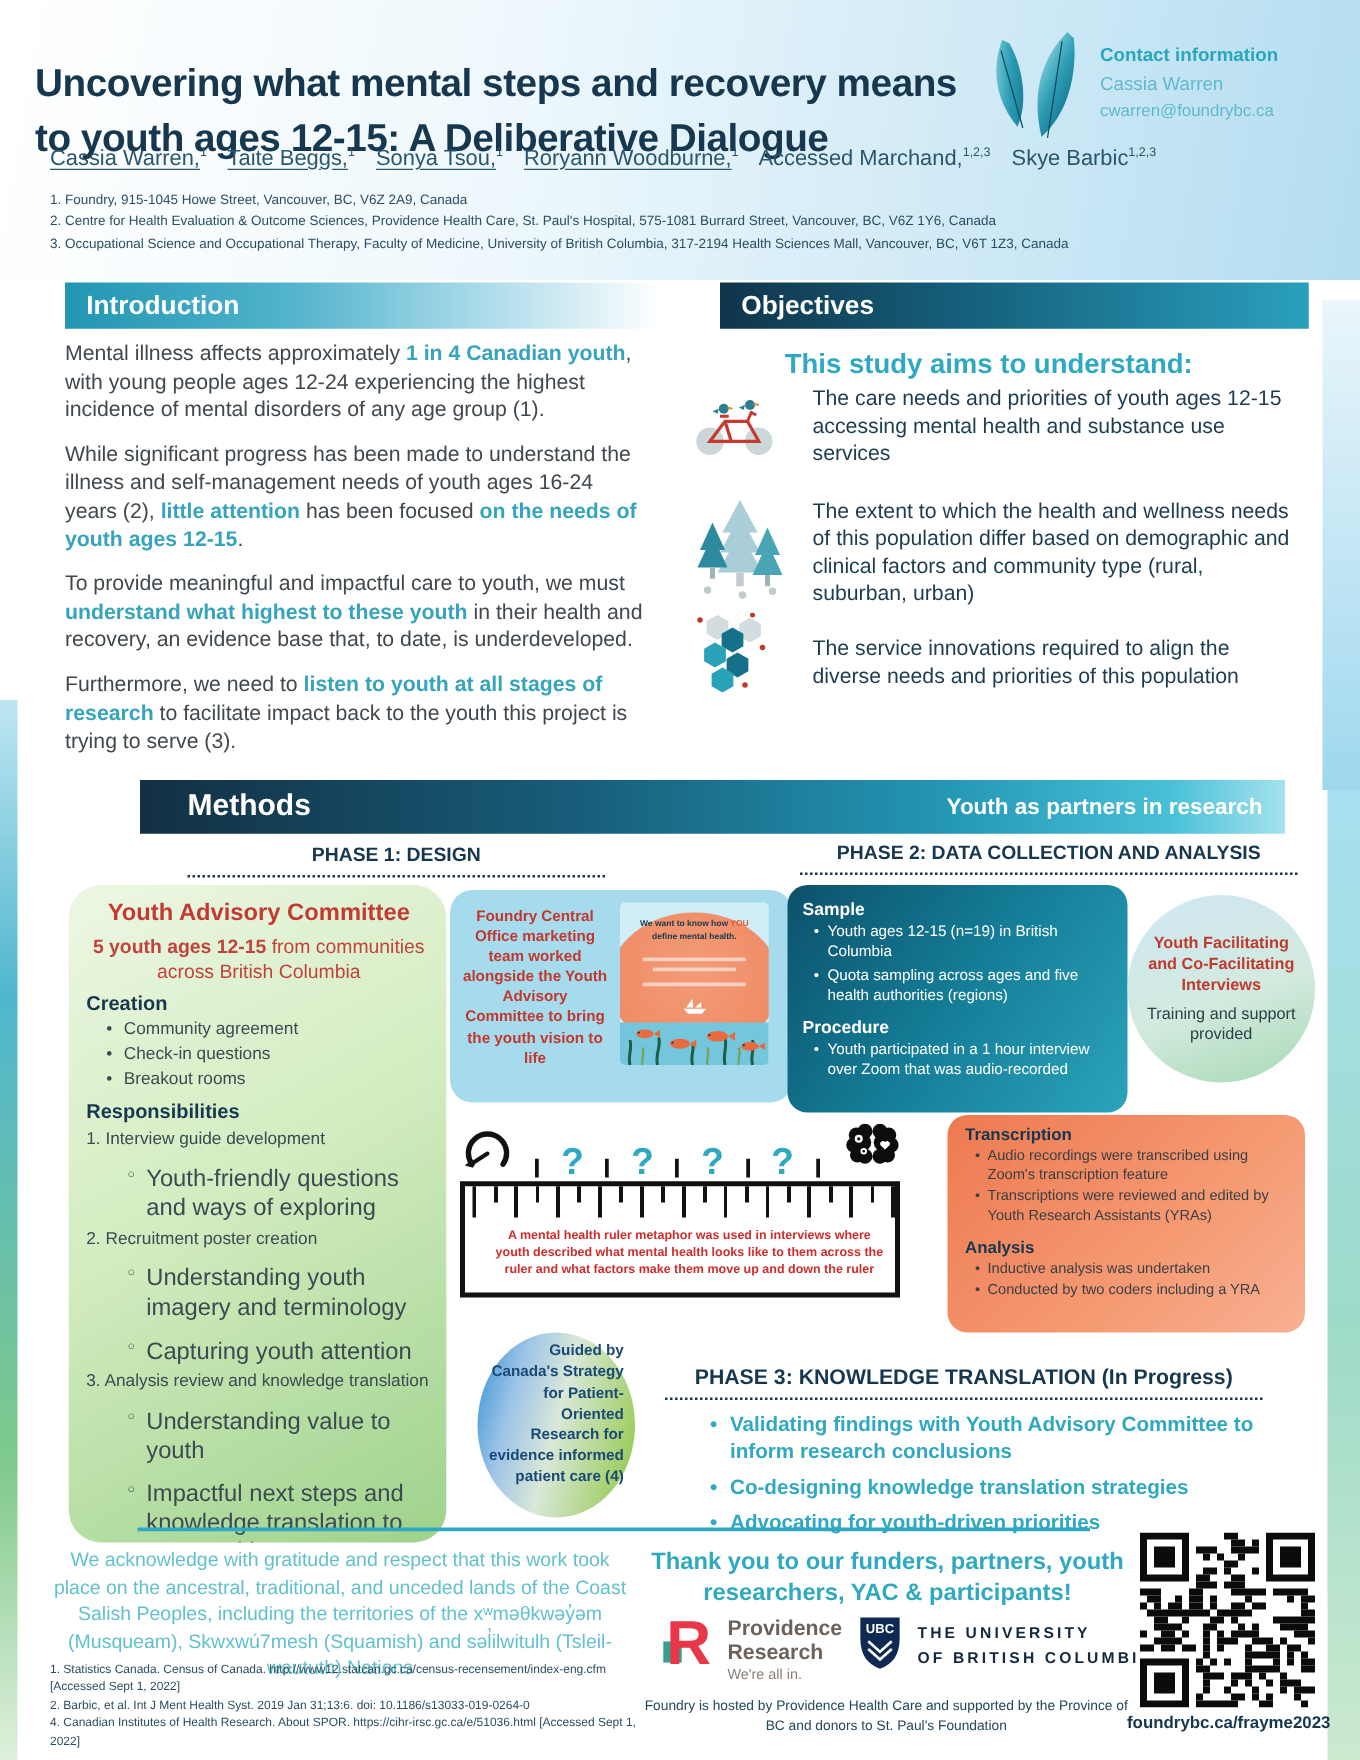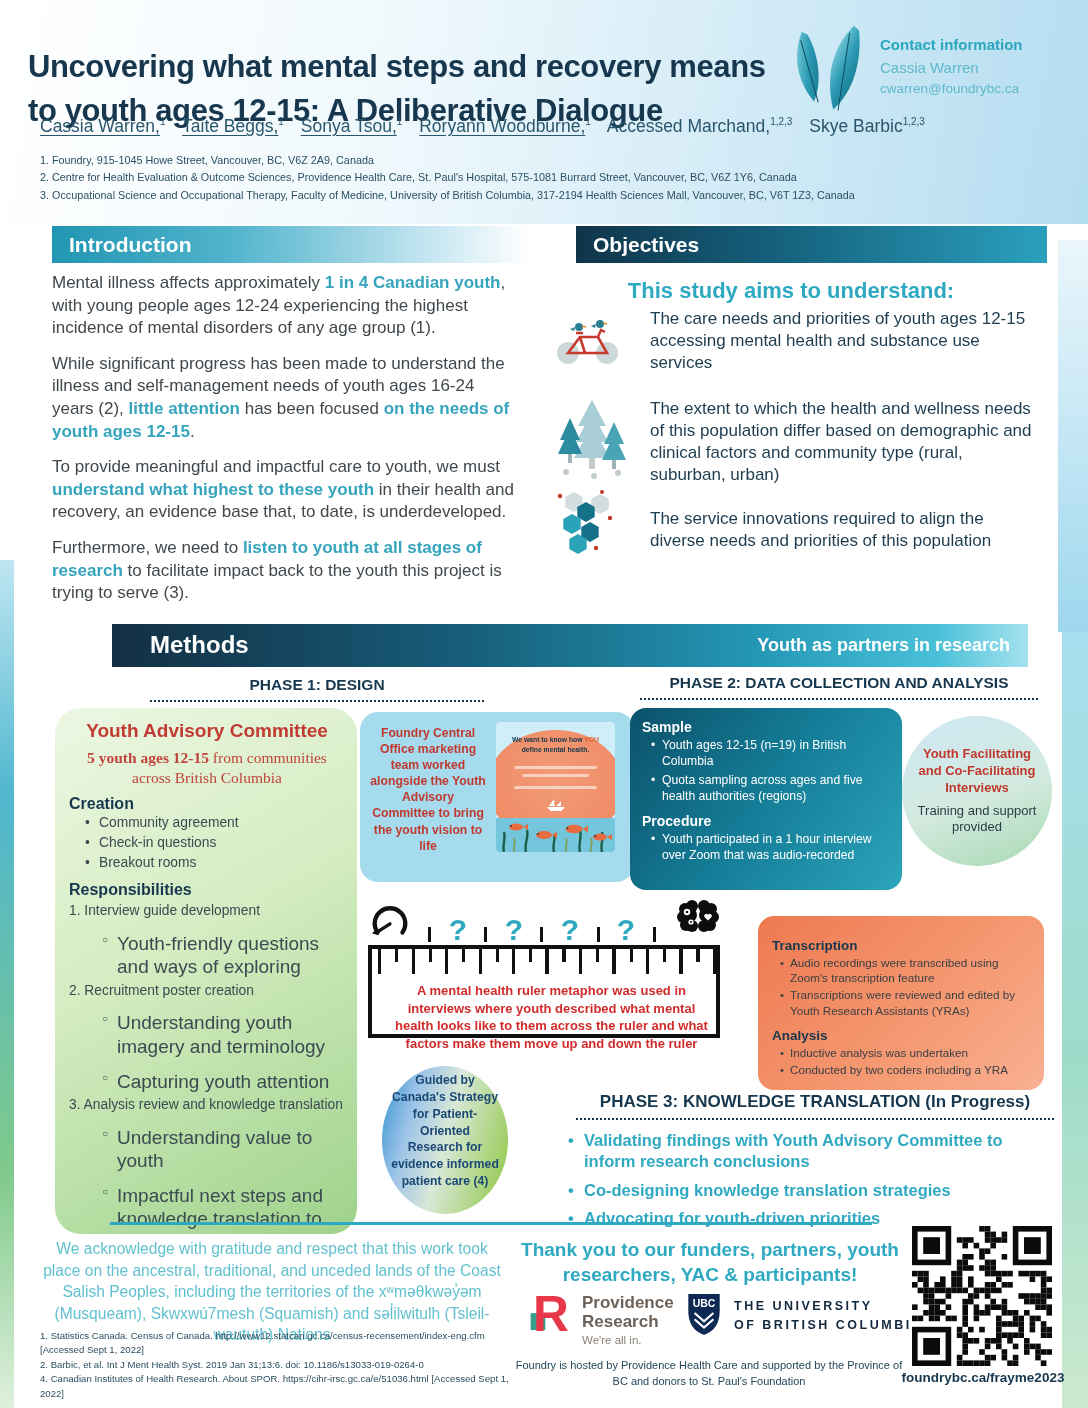--- a/index.html
+++ b/index.html
@@ -44,21 +44,21 @@
   .banner-methods{left:112px;top:624px;width:916px;height:43px;background:linear-gradient(90deg,#132f43 0%,#175d79 38%,#2396b4 70%,#49c0d8 90%,#a5e2ee 100%);}
   .banner-methods .m-l{position:absolute;left:38px;top:7px;color:#fff;font-weight:800;font-size:24px;}
   .banner-methods .m-r{position:absolute;right:18px;top:11px;color:#fff;font-weight:800;font-size:18px;}
   
   .phase-head{color:#16374e;font-weight:800;font-size:15.5px;text-align:center;border-bottom:2.5px dotted #16374e;padding-bottom:6px;}
   .phase1{left:150px;top:676px;width:334px;}
   .phase2{left:640px;top:674px;width:398px;}
   
   .yac{left:55px;top:708px;width:276px;height:492px;border-radius:26px;background:linear-gradient(150deg,#edf7e3 0%,#d3ecc0 45%,#9ed28c 100%);padding:12px 12px 22px 14px;overflow:hidden;}
   .yac-title{color:#c23b33;font-weight:800;font-size:19px;text-align:center;line-height:1.2;}
-  .yac-sub{color:#c0443c;font-size:15.5px;text-align:center;margin-top:5px;line-height:1.28;font-family:Liberation Serif, serif;}
+  .yac-sub{color:#c0443c;font-size:15.5px;text-align:center;margin-top:5px;line-height:1.28;}
   .yac-sub b{font-weight:800;}
   .yac-h{color:#16374e;font-weight:800;font-size:16px;margin-top:8px;}
   .yac-li{position:relative;margin-left:30px;font-size:13.8px;color:#3c4a51;line-height:1.45;}
   .yac-li::before{content:"\2022";position:absolute;left:-14px;}
   .r-main{font-size:13.8px;color:#3c4a51;line-height:1.22;margin-top:4px;}
   .r-sub{position:relative;margin-left:48px;font-size:19px;color:#3c4a51;line-height:1.22;margin-top:12px;}
   .r-sub::before{content:"\25CB";position:absolute;left:-15px;font-size:10px;top:2px;}
   
   .fbox{left:360px;top:712px;width:256px;height:150px;background:#a6dbee;border-radius:18px;padding:10px 9px;display:flex;gap:9px;}
   .fc-text{width:118px;color:#c0392f;font-weight:800;font-size:12.2px;text-align:center;line-height:1.32;padding-top:3px;}
@@ -79,31 +79,31 @@
   .f-red{color:#c0392f;font-weight:800;font-size:13px;line-height:1.3;}
   .f-dark{color:#2c3e46;font-size:13px;margin-top:6px;line-height:1.25;}
   
   .ruler{left:368px;top:896px;width:352px;height:144px;}
   .r-top{height:46px;display:flex;align-items:flex-end;justify-content:space-between;padding:0 1px;}
   .q{color:#2fa9c2;font-weight:800;font-size:30px;line-height:0.85;}
   .tickbar{width:3px;height:15px;background:#111;}
   .r-box{margin-top:3px;height:93px;border:4px solid #111;background:#fff;position:relative;box-sizing:border-box;}
   .r-ticks-tall{position:absolute;top:0;left:6px;right:0;height:25px;background:repeating-linear-gradient(90deg,#111 0 3px,transparent 3px 33.5px);}
   .r-ticks-short{position:absolute;top:0;left:23px;right:0;height:13px;background:repeating-linear-gradient(90deg,#111 0 3px,transparent 3px 33.5px);}
-  .r-text{position:absolute;left:20px;right:5px;top:33px;text-align:center;color:#d02c2c;font-weight:800;font-size:13px;line-height:1.35;}
-  
-  .tbox{left:758px;top:892px;width:286px;height:174px;border-radius:16px;background:linear-gradient(135deg,#ee7950 0%,#f59b74 62%,#f8b092 100%);padding:18px 14px;box-sizing:border-box;margin-top:24px;}
+  .r-text{position:absolute;left:20px;right:5px;top:33px;text-align:center;color:#d02c2c;font-weight:800;font-size:10px;line-height:1.35;}
+  
+  .tbox{left:758px;top:892px;width:286px;height:174px;border-radius:16px;background:linear-gradient(135deg,#ee7950 0%,#f59b74 62%,#f8b092 100%);padding:4px 14px;box-sizing:border-box;}
   .t-h{color:#16374e;font-weight:800;font-size:13.5px;margin:4px 0 2px;}
   .t-li{position:relative;margin-left:18px;font-size:11.7px;color:#3a3f44;line-height:1.3;margin-top:2px;}
   .t-li::before{content:"\2022";position:absolute;left:-10px;}
   
-  .gcirc{left:382px;top:1066px;width:126px;height:148px;border-radius:50%;background:linear-gradient(105deg,#2f8fd0 0%,#9cc3e8 25%,#d9e8d8 50%,#8dc63f 100%);display:flex;align-items:center;text-align:center;padding:0 9px;box-sizing:border-box;}
+  .gcirc{left:382px;top:1066px;width:126px;height:148px;border-radius:50%;background:linear-gradient(105deg,#2f8fd0 0%,#9cc3e8 25%,#d9e8d8 50%,#8dc63f 100%);display:flex;align-items:center;text-align:right;padding:0 9px;box-sizing:border-box;}
   .gcirc .g-t{color:#1b4976;font-weight:800;font-size:12.2px;line-height:1.38;margin-top:-18px;}
   
-  .phase3-head{left:576px;top:1092px;width:478px;text-align:center;color:#16374e;font-weight:800;font-size:17px;border-bottom:2.5px dotted #16374e;padding-bottom:6px;}
+  .phase3-head{left:532px;top:1092px;width:478px;text-align:center;color:#16374e;font-weight:800;font-size:17px;border-bottom:2.5px dotted #16374e;padding-bottom:6px;}
   .p3-list{left:560px;top:1130px;width:472px;}
   .p3-li{position:relative;margin-left:24px;color:#2fa9c2;font-weight:800;font-size:16.5px;line-height:1.3;margin-bottom:7px;}
   .p3-li::before{content:"\2022";position:absolute;left:-16px;}
   
   .divider{left:110px;top:1222px;width:762px;height:3px;background:#2fa9c2;}
   .ack{left:36px;top:1238px;width:472px;text-align:center;color:#62c1cf;font-size:15.6px;line-height:1.38;}
   .refs{left:40px;top:1329px;width:470px;color:#2c4e60;font-size:9.6px;line-height:1.5;}
   .thanks{left:512px;top:1238px;width:396px;text-align:center;color:#2fa9c2;font-weight:800;font-size:19px;line-height:1.3;}
   .prov{left:528px;top:1286px;display:flex;gap:8px;align-items:flex-start;}
   .prov-name{color:#6d6259;font-weight:800;font-size:17px;line-height:1.1;margin-top:8px;}

